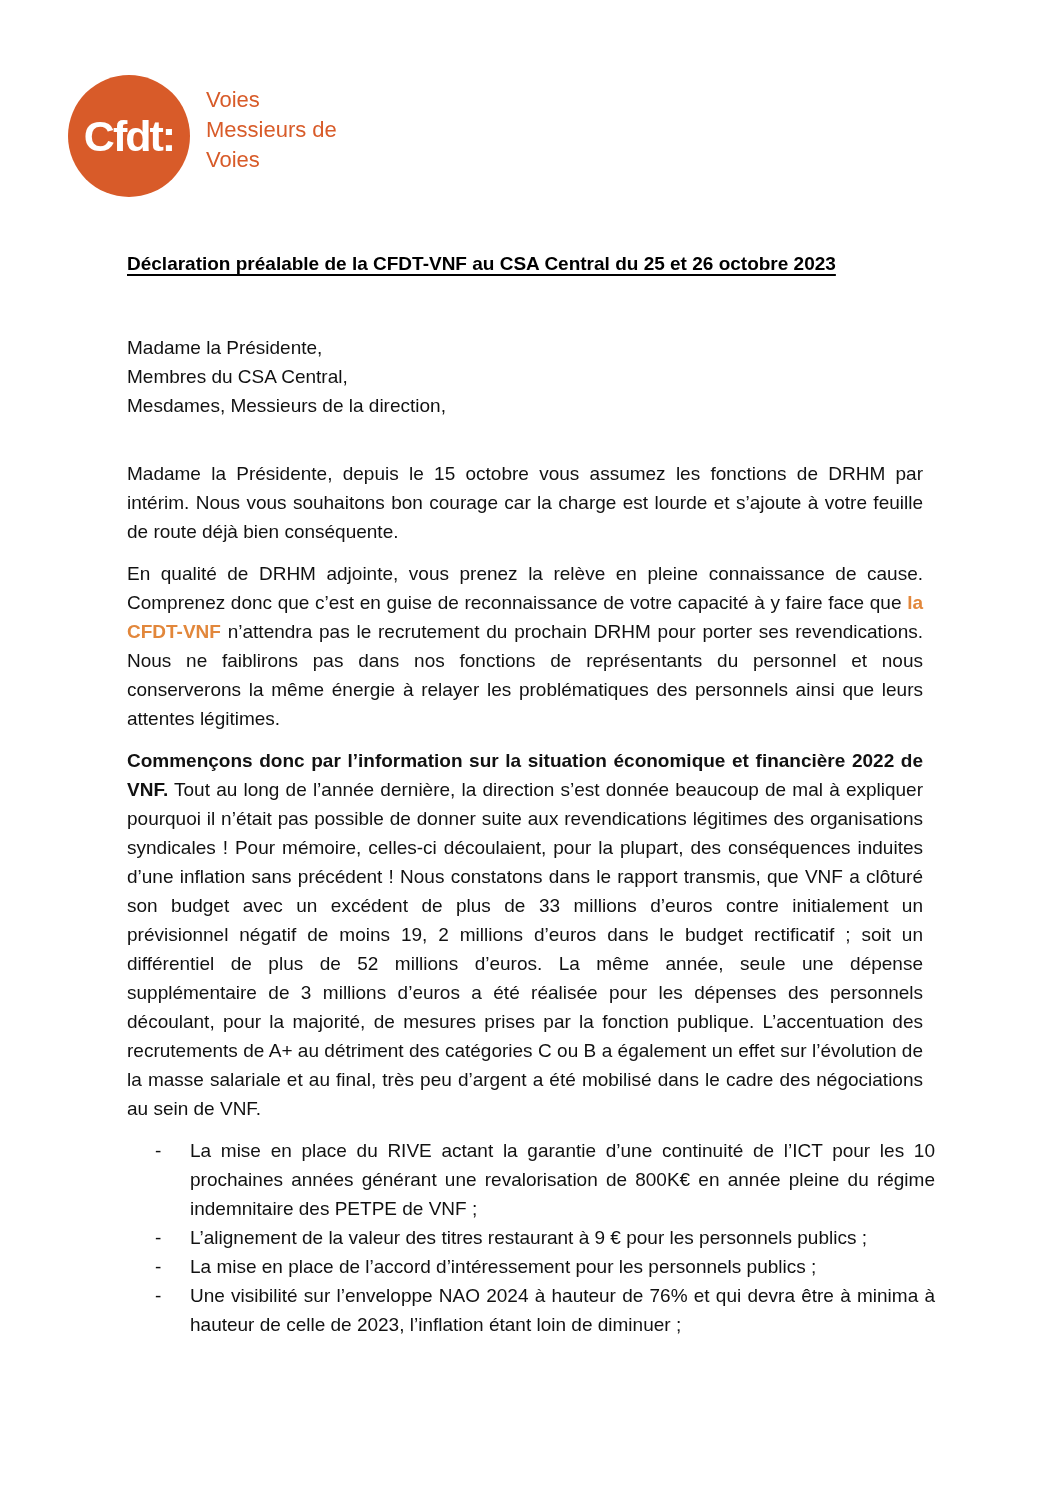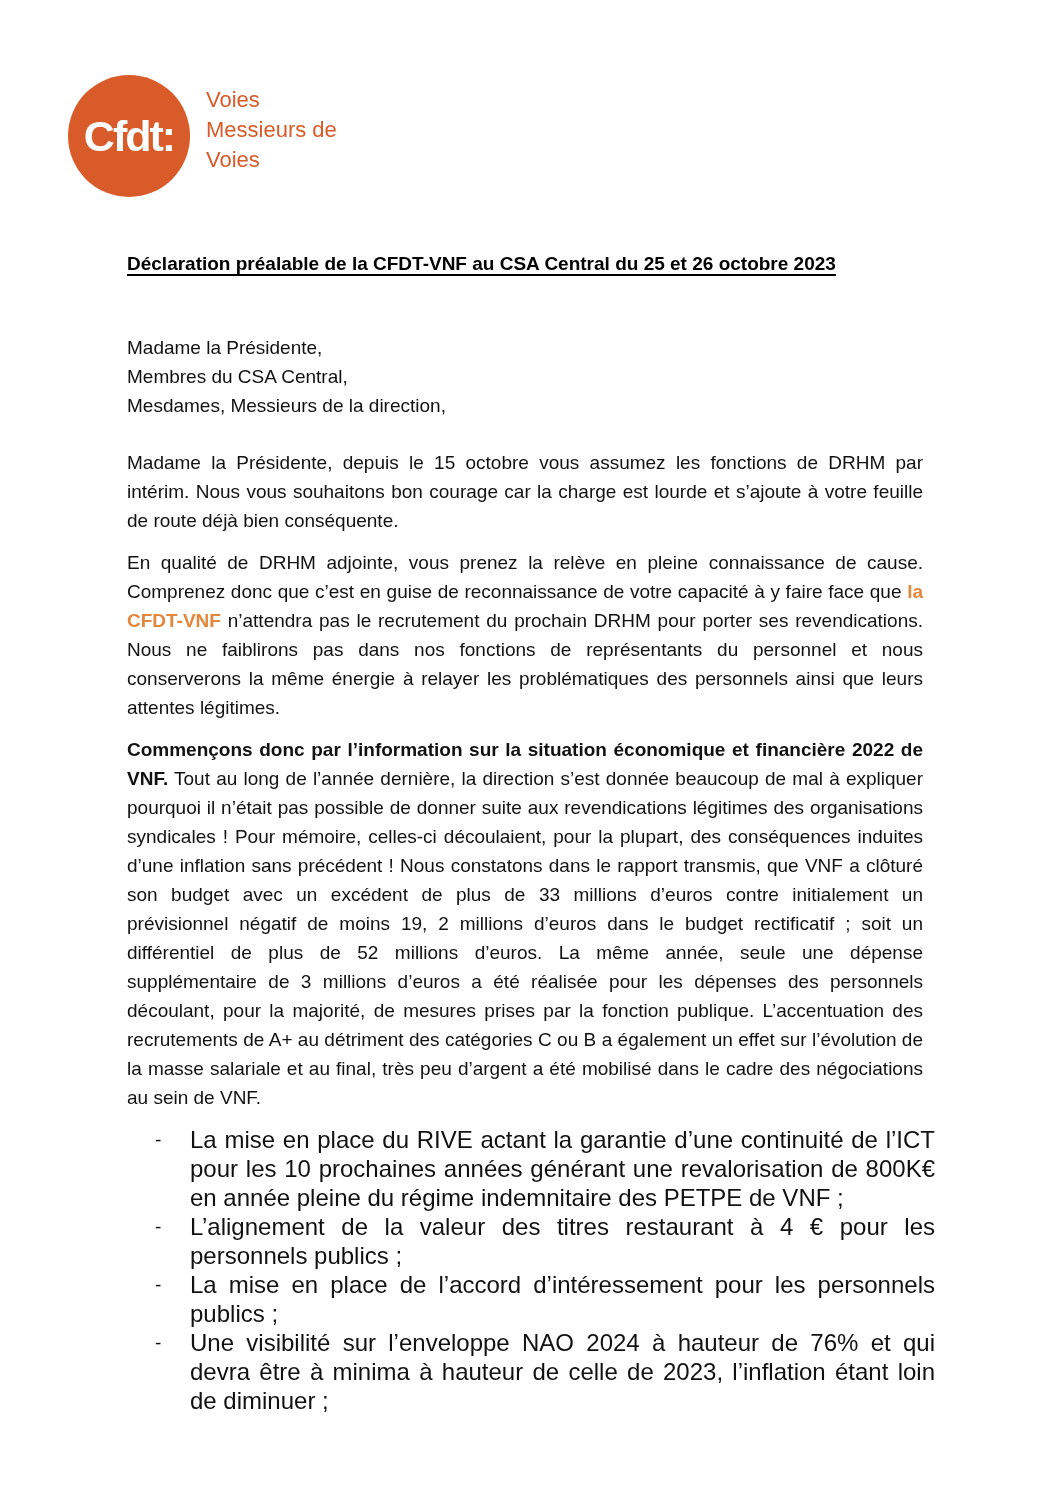--- a/index.html
+++ b/index.html
@@ -54,41 +54,41 @@
     margin: 56px 0 0 0;
     text-align: left;
     font-size: 19px;
     font-weight: bold;
     text-decoration: underline;
     text-decoration-thickness: 2px;
     text-underline-offset: 4px;
     color: #000;
   }
   
-  .salutation { margin-top: 58px; margin-bottom: 28px; }
+  .salutation { margin-top: 58px; margin-bottom: 39px; }
   .sal-line { font-size: 19px; line-height: 29px; }
   .para {
     font-size: 19px;
     line-height: 29px;
     text-align: justify;
     margin: 0 12px 13px 0;
   }
   .para span.bold { font-weight: bold; }
   .para span.orange-bold { font-weight: bold; color: var(--highlight); }
   
   .bullet-list { margin-top: 8px; }
   .bullet { display: flex; padding-left: 28px; }
   .bullet .marker {
     flex: 0 0 35px;
     font-size: 19px;
     line-height: 29px;
   }
   .bullet .bullet-text {
     flex: 1 1 auto;
-    font-size: 24px;
+    font-size: 19px;
     line-height: 29px;
     text-align: justify;
   }
 </style>
 </head>
 <body>
 
 <div class="page">
 
   <header class="logo-row">
@@ -117,21 +117,21 @@
         <p class="para"><span class="bold">Commençons donc par l’information sur la situation économique et financière 2022 de VNF.</span><span class="normal"> Tout au long de l’année dernière, la direction s’est donnée beaucoup de mal à expliquer pourquoi il n’était pas possible de donner suite aux revendications légitimes des organisations syndicales ! Pour mémoire, celles-ci découlaient, pour la plupart, des conséquences induites d’une inflation sans précédent ! Nous constatons dans le rapport transmis, que VNF a clôturé son budget avec un excédent de plus de 33 millions d’euros contre initialement un prévisionnel négatif de moins 19, 2 millions d’euros dans le budget rectificatif ; soit un différentiel de plus de 52 millions d’euros. La même année, seule une dépense supplémentaire de 3 millions d’euros a été réalisée pour les dépenses des personnels découlant, pour la majorité, de mesures prises par la fonction publique. L’accentuation des recrutements de A+ au détriment des catégories C ou B a également un effet sur l’évolution de la masse salariale et au final, très peu d’argent a été mobilisé dans le cadre des négociations au sein de VNF.</span></p>
       </div>
 
     <div class="bullet-list" id="bullet-list">
         <div class="bullet">
           <span class="marker">-</span>
           <span class="bullet-text">La mise en place du RIVE actant la garantie d’une continuité de l’ICT pour les 10 prochaines années générant une revalorisation de 800K€ en année pleine du régime indemnitaire des PETPE de VNF ;</span>
         </div>
         <div class="bullet">
           <span class="marker">-</span>
-          <span class="bullet-text">L’alignement de la valeur des titres restaurant à 4 € pour les personnels publics ;</span>
+          <span class="bullet-text">L’alignement de la valeur des titres restaurant à 9 € pour les personnels publics ;</span>
         </div>
         <div class="bullet">
           <span class="marker">-</span>
           <span class="bullet-text">La mise en place de l’accord d’intéressement pour les personnels publics ;</span>
         </div>
         <div class="bullet">
           <span class="marker">-</span>
           <span class="bullet-text">Une visibilité sur l’enveloppe NAO 2024 à hauteur de 76% et qui devra être à minima à hauteur de celle de 2023, l’inflation étant loin de diminuer ;</span>
         </div>
       </div>

